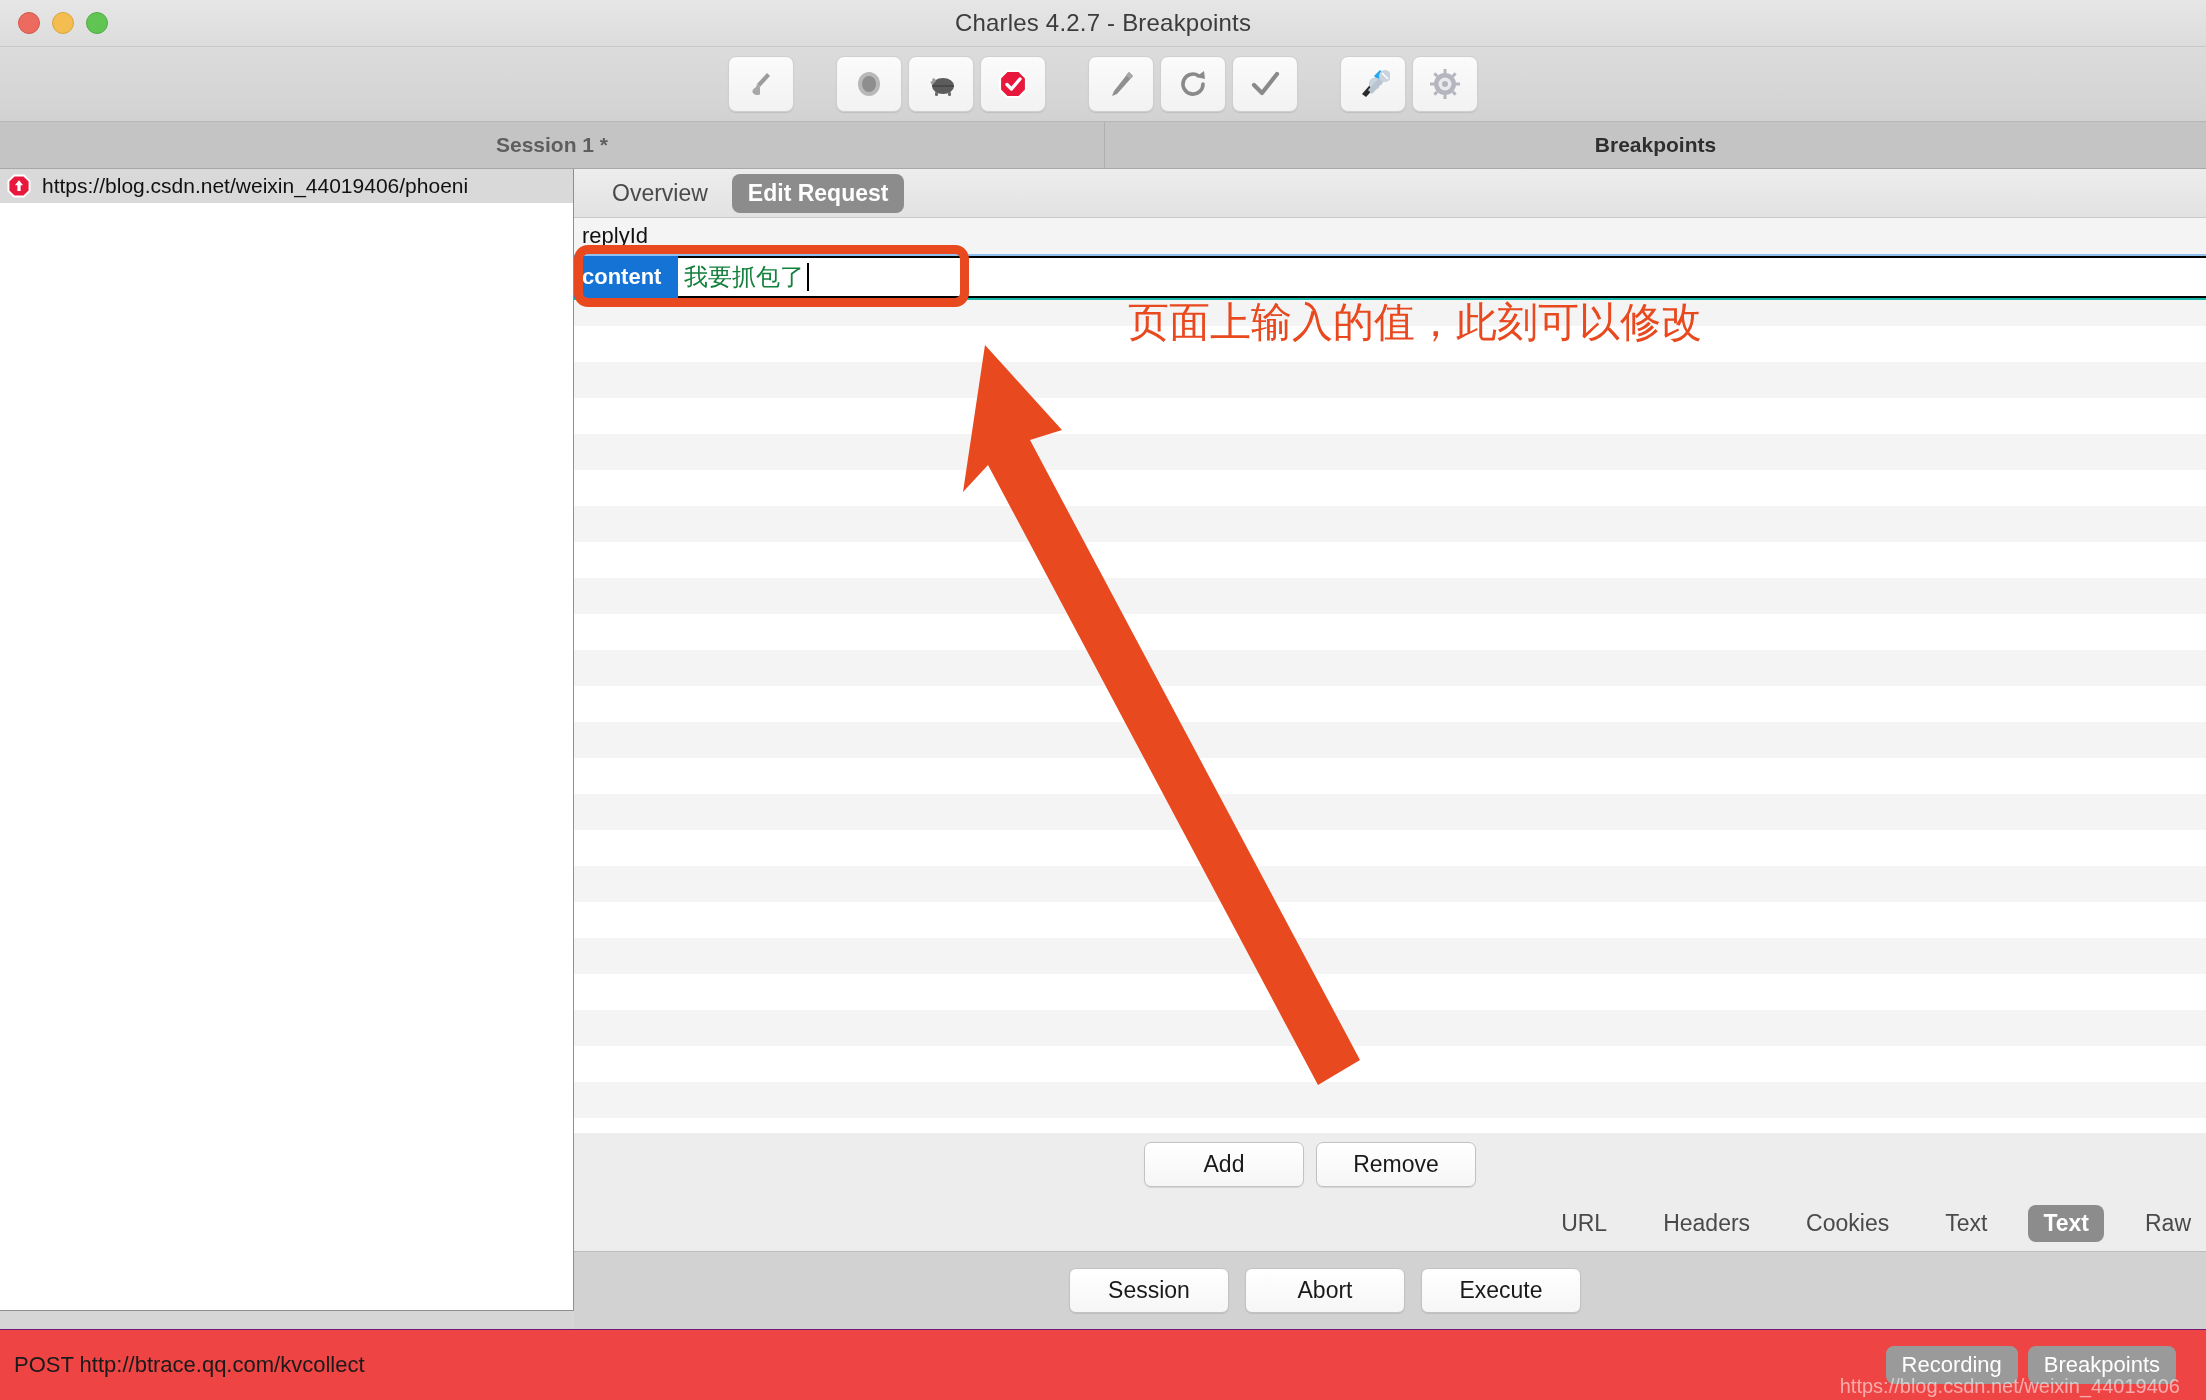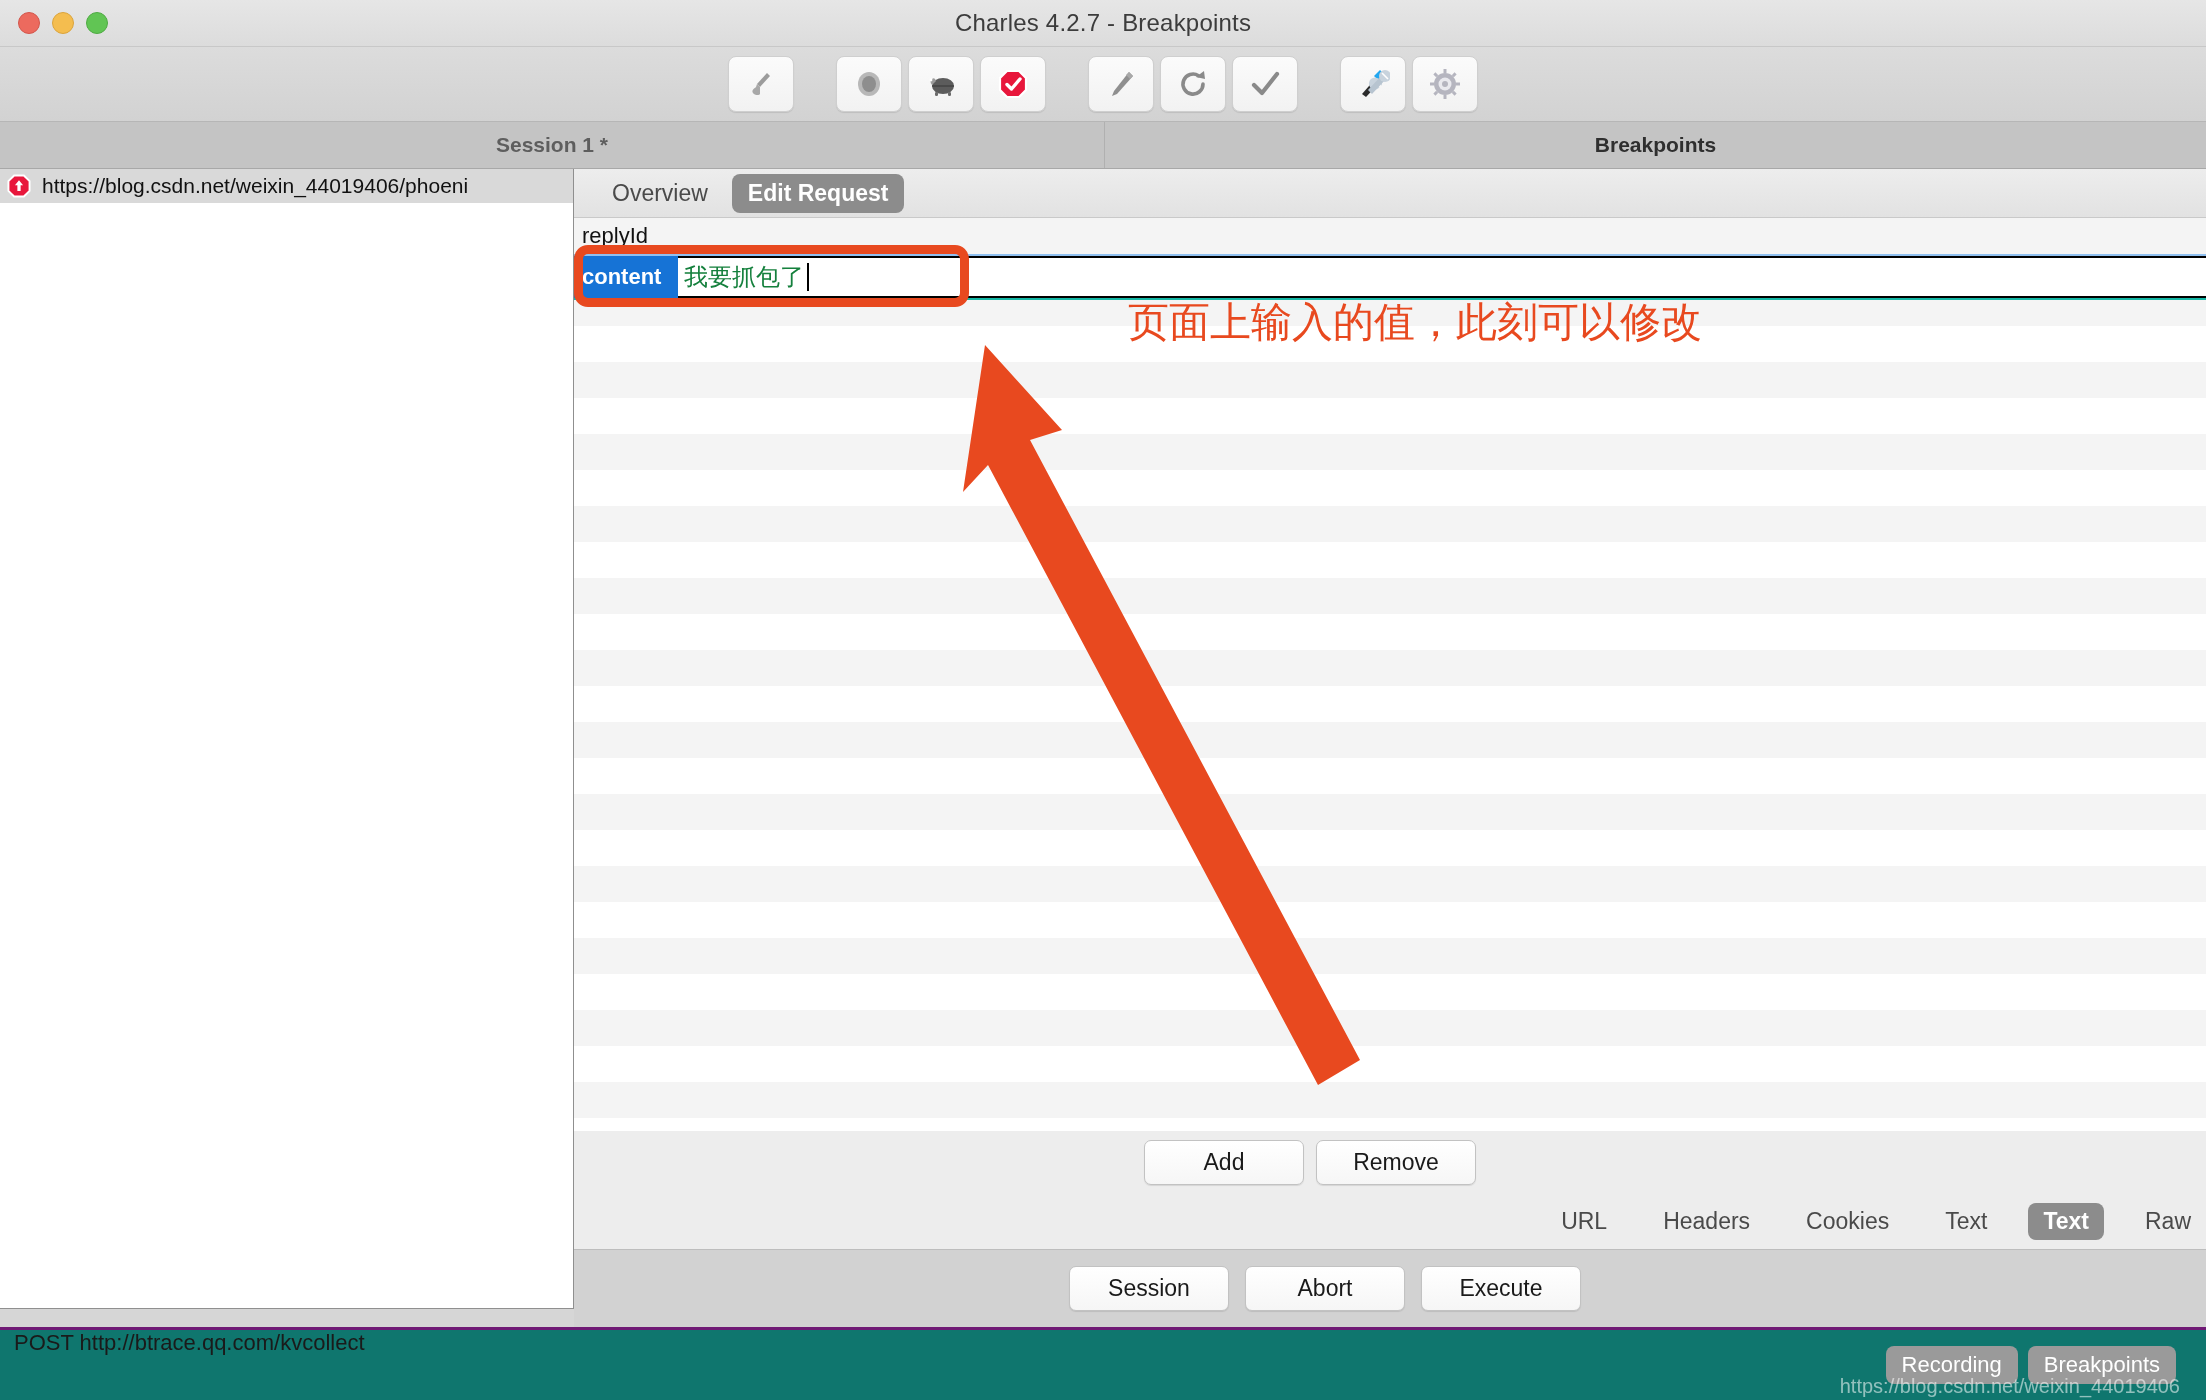--- a/index.html
+++ b/index.html
@@ -315,23 +315,24 @@
     justify-content: center;
     gap: 16px;
     padding-right: 130px;
     box-sizing: border-box;
   }
 
   
   #statusbar {
     height: 70px;
     min-height: 70px;
-    background: #0f766e;
-    border-top: 3px solid #701a75;
-    display: flex;
+    background: #ef4444;
+    border-top: 1px solid #701a75;
+    display: flex;
+    align-items: center;
     padding: 0 14px;
     position: relative;
   }
   #status-text {
     font-size: 22px;
     color: #1a1a1a;
   }
   #status-badges {
     position: absolute;
     right: 30px;

